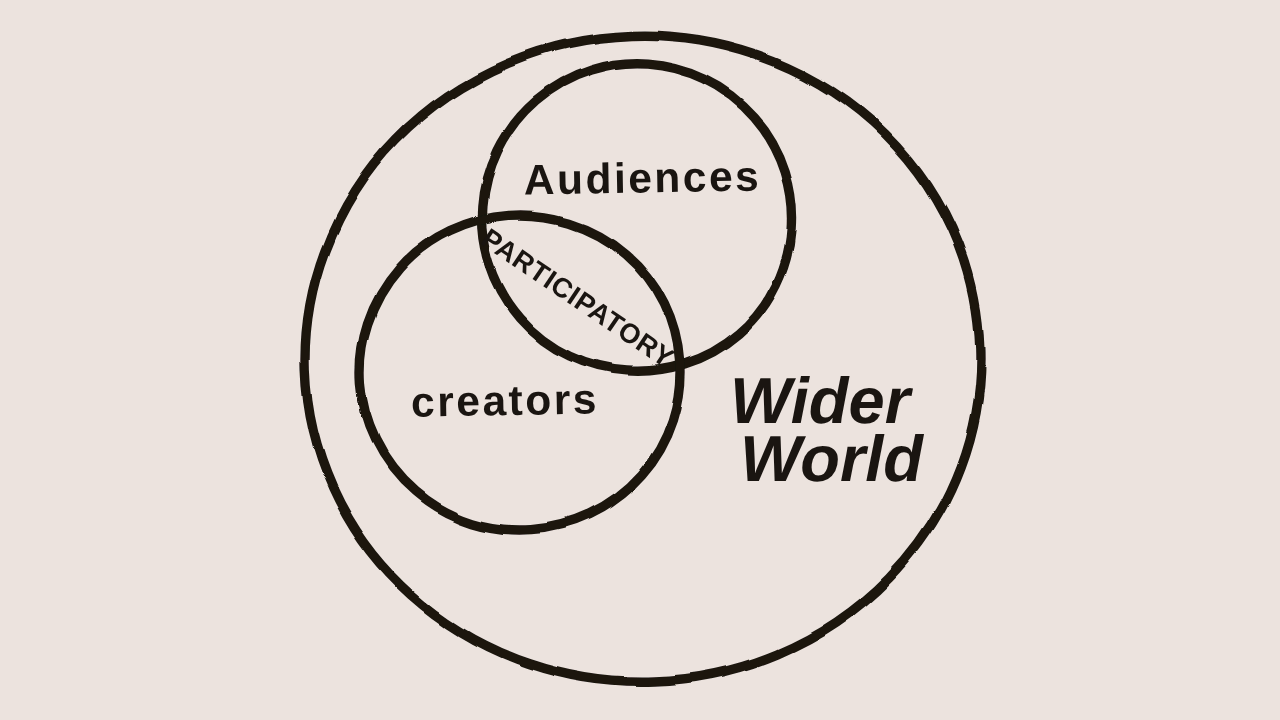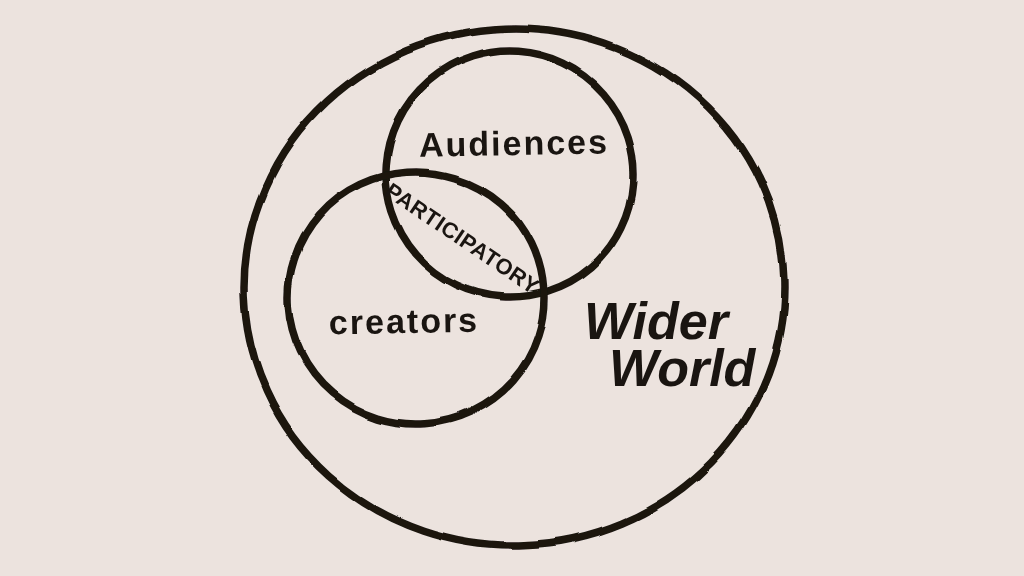--- a/index.html
+++ b/index.html
@@ -61,21 +61,21 @@
     left: 584px;
     top: 298px;
     font-size: 52px;
     line-height: 47px;
     font-style: italic;
   }
   .label-wider-world .line {
     display: block;
   }
   .label-wider-world .line2 {
-    margin-left: 25px;
+    margin-left: 8px;
     text-align: center;
   }
 </style>
 </head>
 <body>
 
 <div class="stage">
 
   <svg class="venn" width="1024" height="576" viewBox="0 0 1024 576">
     <defs>

